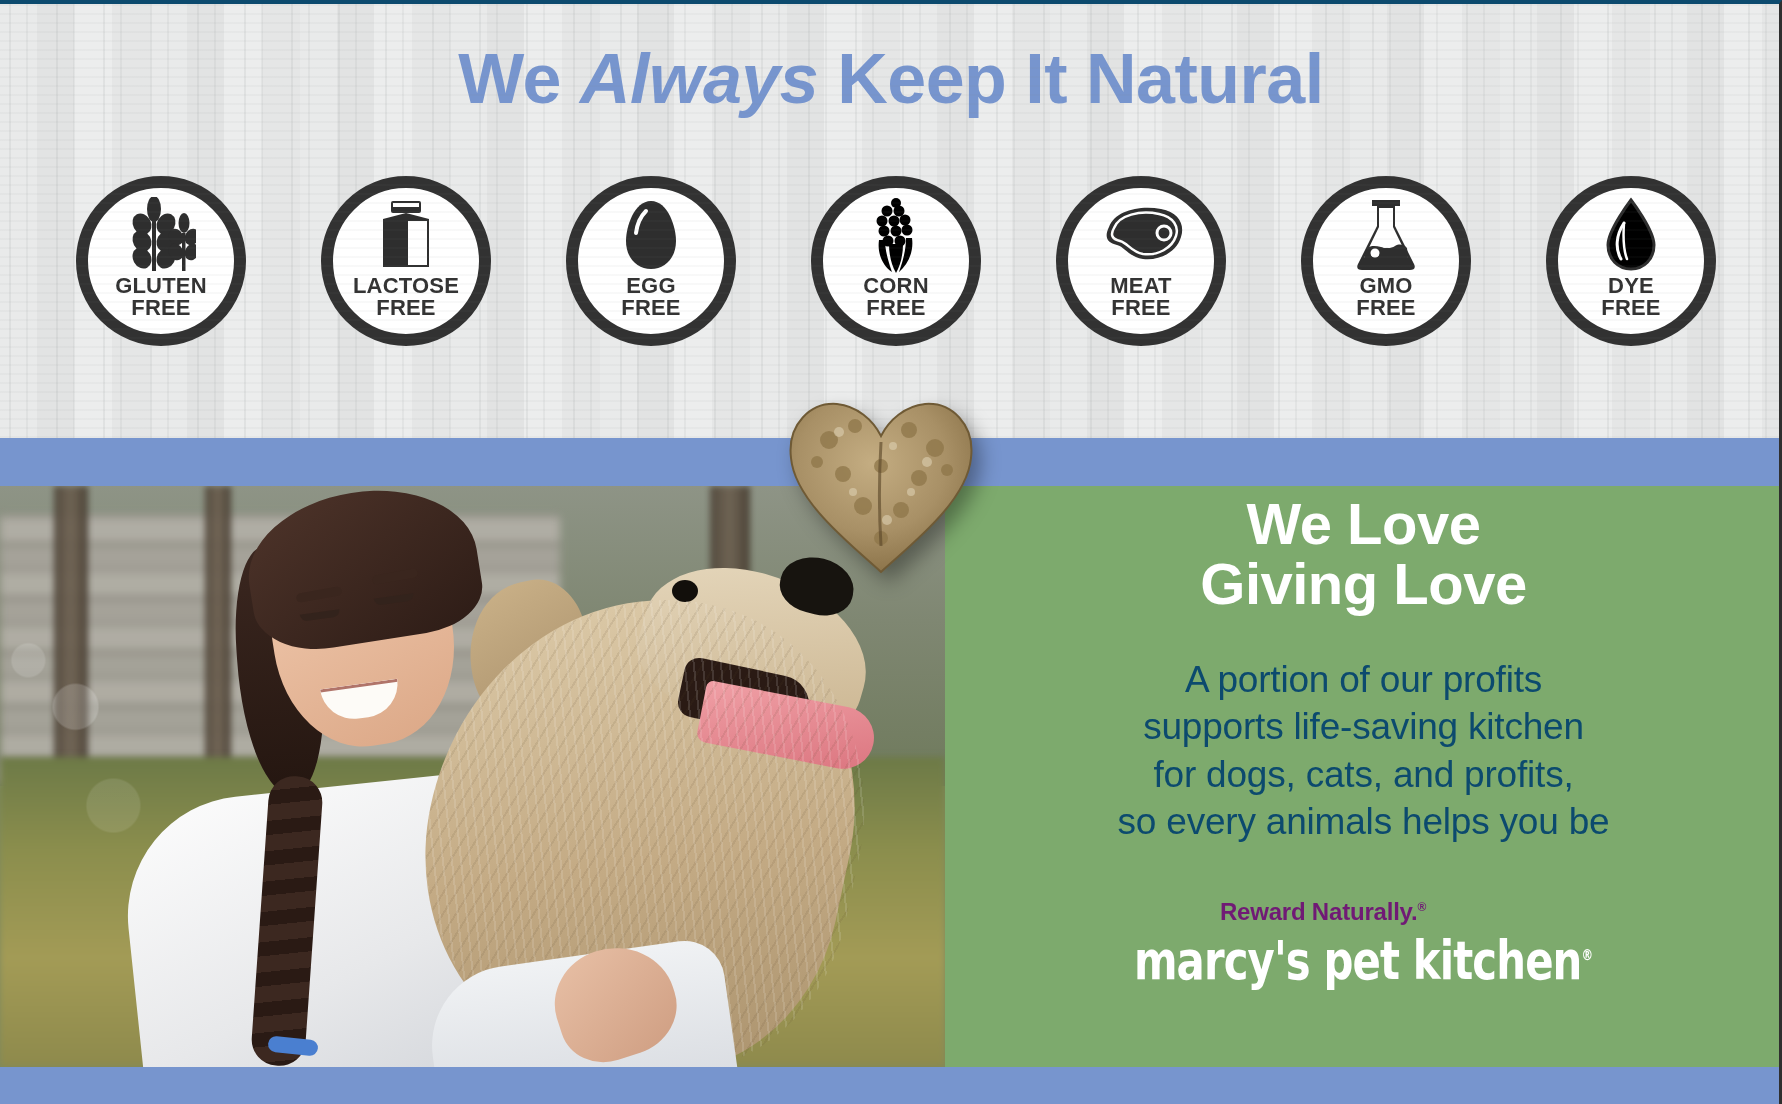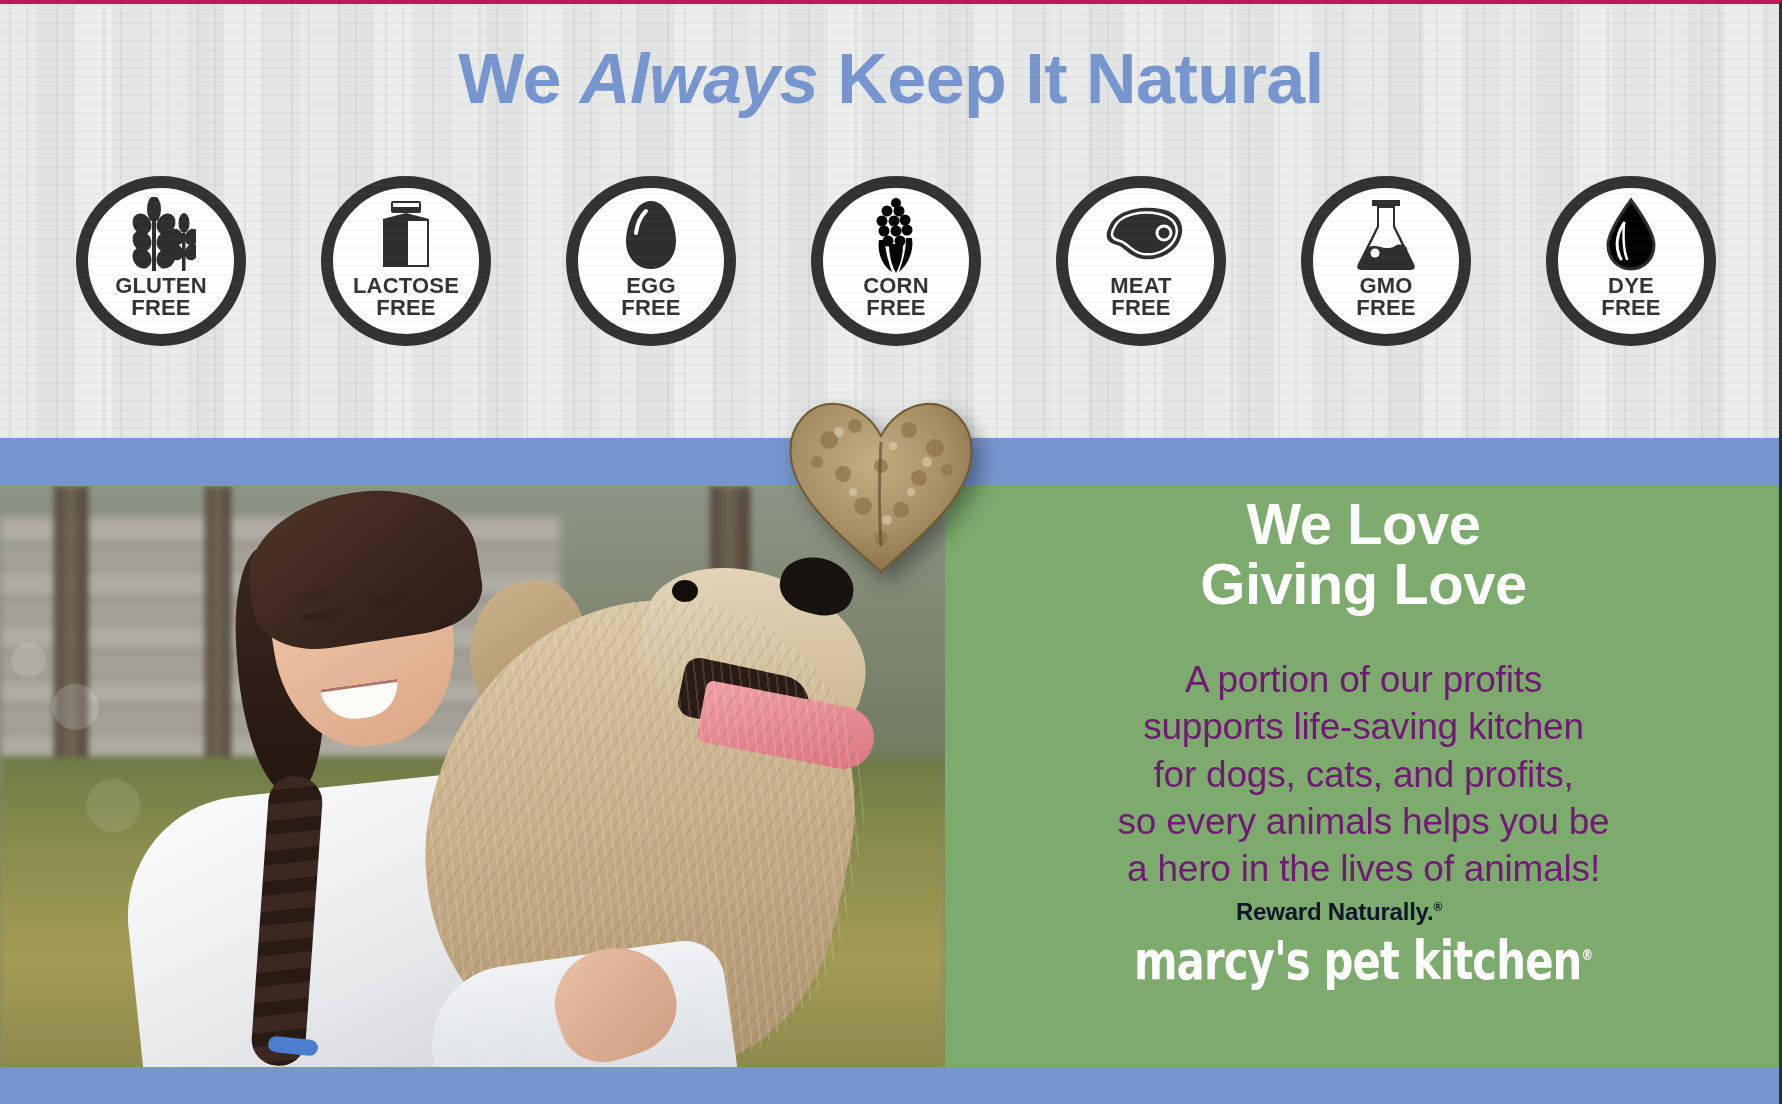--- a/index.html
+++ b/index.html
@@ -7,21 +7,21 @@
   body {
     width:1782px; height:1104px;
     font-family:"Liberation Sans", sans-serif;
     overflow:hidden;
     position:relative;
   }
   #stage {
     position:relative;
     width:1782px; height:1104px;
     overflow:hidden;
-    border-top:4px solid #be185d;
+    border-top:4px solid #0c4a6e;
     border-right:3px solid #2f2f2f;
     padding-left:33px;
   }
 
   
   .top-panel {
     position:absolute; left:0; top:0; width:1782px; height:434px;
     background:
       repeating-linear-gradient(90deg,
         rgba(255,255,255,0.0) 0px, rgba(255,255,255,0.0) 9px,
@@ -255,27 +255,27 @@
   }
   .gp-title {
     position:absolute; left:0; top:-22px; width:837px;
     text-align:center; color:#ffffff;
     font-size:58px; font-weight:bold; line-height:1.04;
     padding-top:30px;
     letter-spacing:-0.5px;
   }
   .gp-body {
     position:absolute; left:0; top:170px; width:837px;
-    text-align:center; color:#701a75;
+    text-align:center; color:#0c4a6e;
     font-size:37px; font-weight:400; line-height:1.28;
     letter-spacing:-0.2px;
   }
   .gp-tag {
-    position:absolute; left:16px; top:412px; width:756px;
-    text-align:center; color:#0f172a;
+    position:absolute; left:0; top:412px; width:756px;
+    text-align:center; color:#701a75;
     font-size:24px; font-weight:bold; letter-spacing:-0.2px;
   }
   .gp-tag sup { font-size:12px; vertical-align:super; }
   .gp-logo {
     position:absolute; left:0; top:443px; width:837px;
     text-align:center; color:#ffffff;
     font-family:"Liberation Sans Narrow","DejaVu Sans Condensed","Liberation Sans",sans-serif;
     font-size:54px; font-weight:bold;
     letter-spacing:-1px;
     transform:scaleX(0.86);
@@ -486,21 +486,20 @@
     <div class="green-panel">
       <div class="gp-title">
         <span>We Love</span><br>
         <span>Giving Love</span>
       </div>
       <div class="gp-body">
         <span>A portion of our profits</span><br>
         <span>supports life-saving kitchen</span><br>
         <span>for dogs, cats, and profits,</span><br>
         <span>so every animals helps you be</span><br>
-        <span>a hero in the lives of animals!</span>
       </div>
       <div class="gp-tag">
         <span>Reward Naturally.</span><sup>®</sup>
       </div>
       <div class="gp-logo">
         <span>marcy's pet kitchen</span><sup>®</sup>
       </div>
     </div>
 
     <svg class="treat" viewBox="0 0 196 178">

